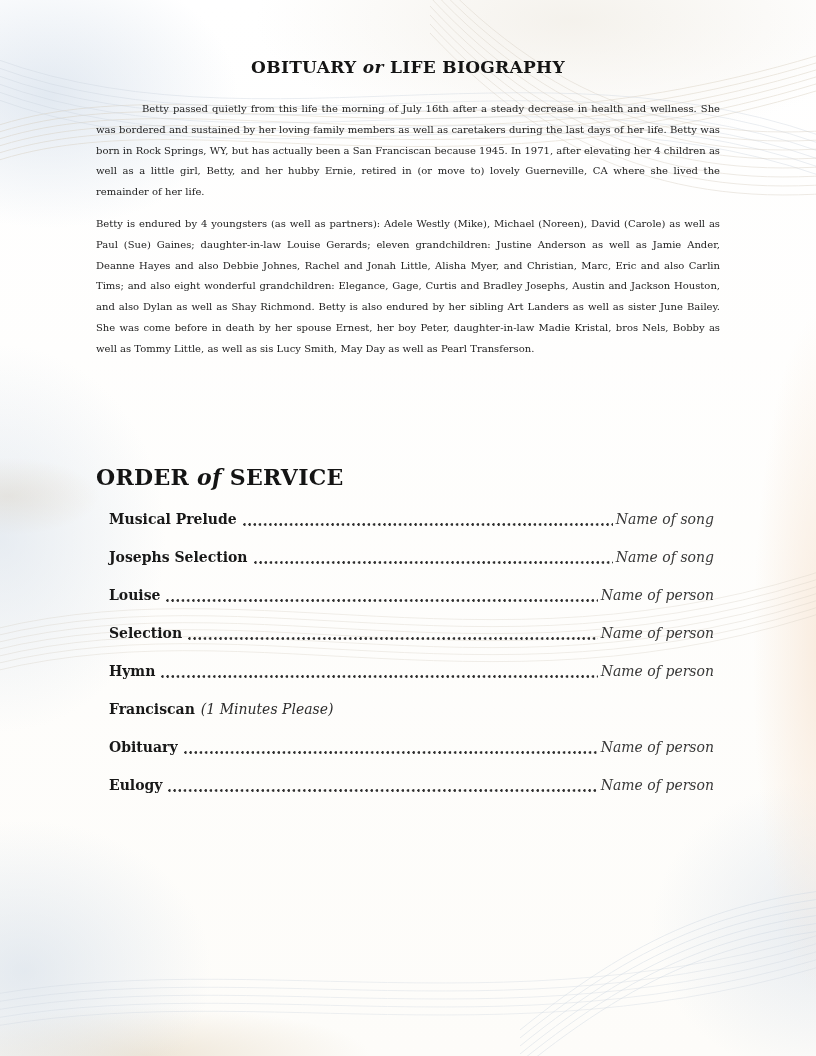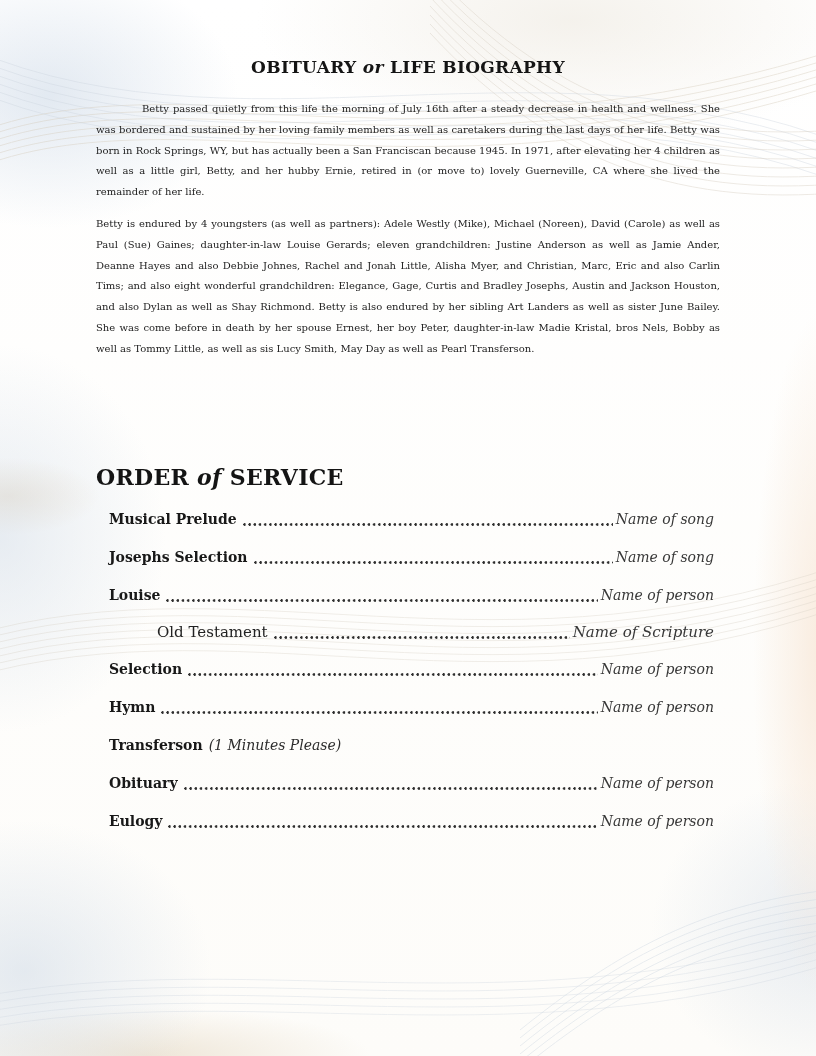--- a/index.html
+++ b/index.html
@@ -173,41 +173,36 @@
         <span class="value">Name of song</span>
       </div>
 
       <div class="order-row">
         <span class="label">Louise</span>
         <span class="dots"></span>
         <span class="value">Name of person</span>
       </div>
 
       <div class="scripture-group">
-        <div class="subrow">
-          <span class="sublabel">Old Testament</span>
-          <span class="dots"></span>
-          <span class="value">Name of Scripture</span>
-        </div>
       </div>
 
       <div class="order-row">
         <span class="label">Selection</span>
         <span class="dots"></span>
         <span class="value">Name of person</span>
       </div>
 
       <div class="order-row">
         <span class="label">Hymn</span>
         <span class="dots"></span>
         <span class="value">Name of person</span>
       </div>
 
       <div class="order-row">
-        <span class="label">Transferson</span>
+        <span class="label">Franciscan</span>
         <span class="note">(1 Minutes Please)</span>
       </div>
 
       <div class="order-row">
         <span class="label">Obituary</span>
         <span class="dots"></span>
         <span class="value">Name of person</span>
       </div>
 
       <div class="order-row">

